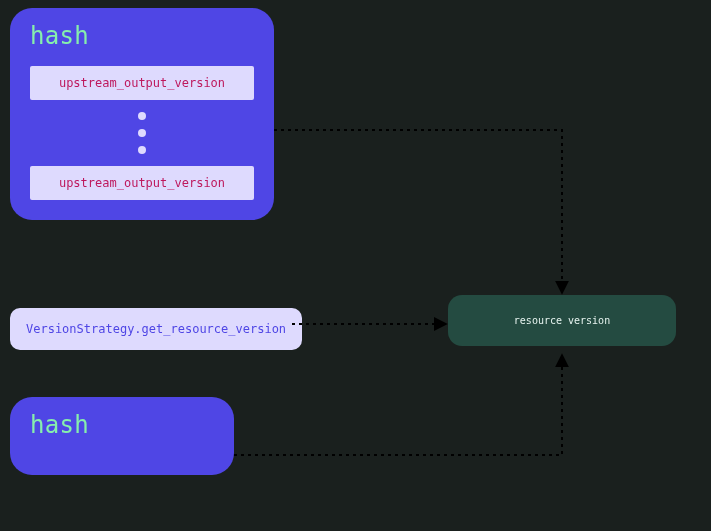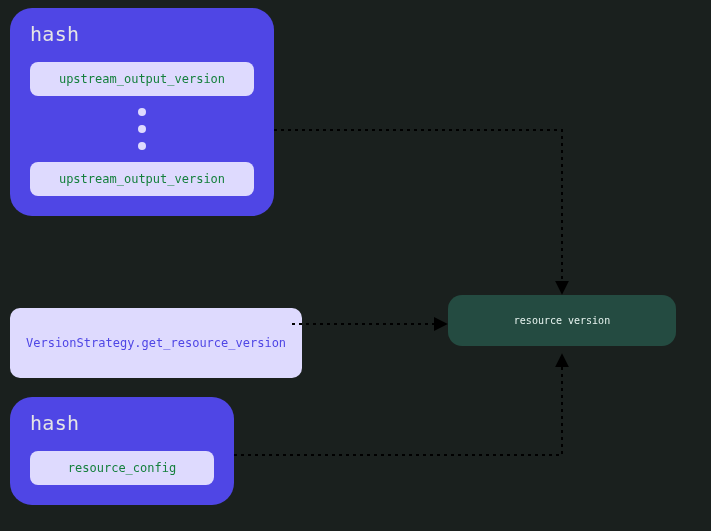--- a/index.html
+++ b/index.html
@@ -11,51 +11,51 @@
     position: relative;
     overflow: hidden;
   }
   .group {
     position: absolute;
     background: #4f46e5;
     border-radius: 22px;
     padding: 14px 20px 20px 20px;
   }
   .group-title {
-    color: #e5e5e5;
-    font-size: 20px;
+    color: #86efac;
+    font-size: 24px;
     font-weight: 400;
     margin-bottom: 16px;
     letter-spacing: 0.3px;
   }
   .pill {
     background: #dedafe;
-    color: #15803d;
-    border-radius: 8px;
+    color: #be185d;
+    border-radius: 2px;
     padding: 10px 16px;
     font-size: 12px;
     text-align: center;
     white-space: nowrap;
   }
   .dots {
     display: flex;
     flex-direction: column;
     align-items: center;
     gap: 9px;
     padding: 12px 0;
   }
   .dots span {
     width: 8px; height: 8px; border-radius: 50%; background: #dedafe;
   }
   .standalone-pill {
     position: absolute;
     background: #dedafe;
     color: #4f46e5;
     border-radius: 10px;
-    padding: 28px 16px;
+    padding: 14px 16px;
     font-size: 12px;
     white-space: nowrap;
   }
   .result {
     position: absolute;
     background: #244b41;
     color: #e6f3ef;
     border-radius: 14px;
     padding: 20px 22px;
     font-size: 10px;
@@ -80,21 +80,20 @@
       <span></span>
       <span></span>
   </div>
   <div class="pill">upstream_output_version</div>
 </div>
 
 <div class="standalone-pill" style="left:10px; top:308px;">VersionStrategy.get_resource_version</div>
 
 <div class="group" style="left:10px; top:397px; width:224px;">
   <div class="group-title">hash</div>
-  <div class="pill">resource_config</div>
 </div>
 
 <div class="result" style="left:448px; top:295px; width:228px;">resource version</div>
 
 <svg class="connectors" xmlns="http://www.w3.org/2000/svg">
   <defs>
 
     <marker id="arrow" viewBox="0 0 10 10" refX="8" refY="5" markerWidth="7" markerHeight="7" orient="auto-start-reverse">
       <path d="M 0 0 L 10 5 L 0 10 z" fill="#000"></path>
     </marker>

